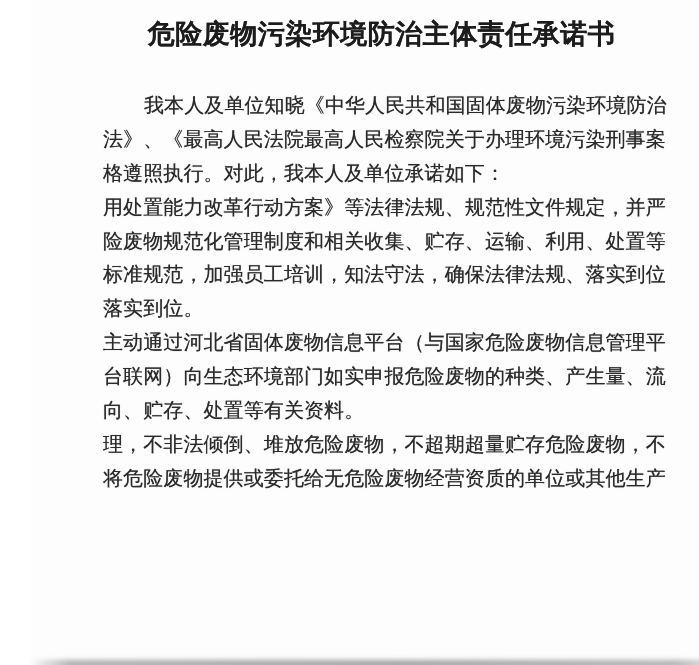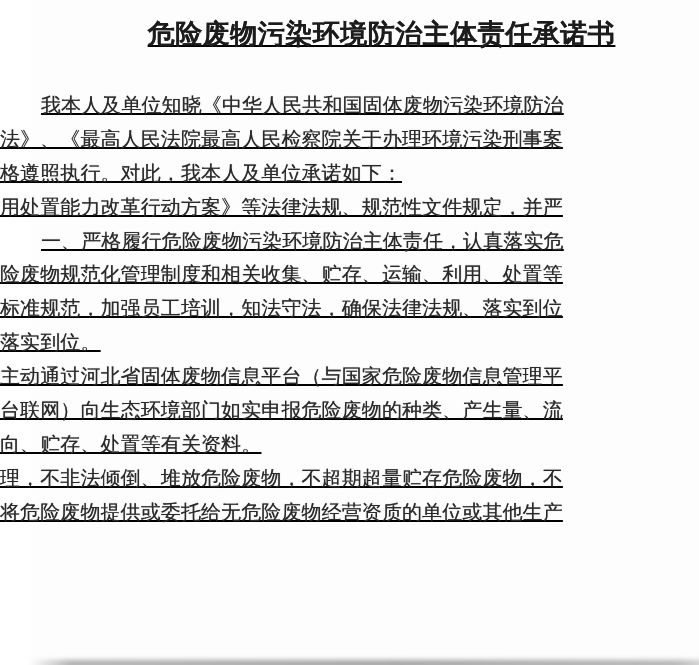--- a/index.html
+++ b/index.html
@@ -6,37 +6,37 @@
   html, body {
     width: 699px; height: 665px;
     background: #fdfdfd;
     font-family: "Liberation Serif", "DejaVu Serif", serif;
   }
   .page {
     position: relative;
     width: 699px; height: 665px;
     overflow: hidden;
     background: linear-gradient(to right, #ffffff 0px, #ffffff 28px, #fdfdfd 34px, #fdfdfd 100%);
-    text-decoration: underline;
   }
   .page-title {
     margin-top: 16px;
     padding-left: 103px;
     padding-right: 39px;
     text-align: center;
     font-size: 27px;
     line-height: 36px;
     font-weight: bold;
     color: #1c1c1c;
     letter-spacing: 0.5px;
     text-shadow: 0 0 0.6px rgba(20,20,20,0.85);
     white-space: nowrap;
   }
   .doc-body {
     margin-top: 37px;
+    padding-left: 103px;
     padding-right: 30px;
     color: #2a2a2a;
   }
   .text-line {
     font-size: 20px;
     line-height: 33.9px;
     height: 33.9px;
     white-space: nowrap;
     letter-spacing: 0.1px;
     text-shadow: 0 0 0.7px rgba(42,42,42,0.75);
@@ -62,21 +62,20 @@
 
   <h1 class="page-title">危险废物污染环境防治主体责任承诺书</h1>
 
   <div class="doc-body">
 
     <div class="text-line indent">我本人及单位知晓《中华人民共和国固体废物污染环境防治</div>
     <div class="text-line">法》、《最高人民法院最高人民检察院关于办理环境污染刑事案</div>
     <div class="text-line">格遵照执行。对此，我本人及单位承诺如下：</div>
     <div class="text-line">用处置能力改革行动方案》等法律法规、规范性文件规定，并严</div>
 
-    <div class="text-line indent">一、严格履行危险废物污染环境防治主体责任，认真落实危</div>
     <div class="text-line">险废物规范化管理制度和相关收集、贮存、运输、利用、处置等</div>
     <div class="text-line">标准规范，加强员工培训，知法守法，确保法律法规、落实到位</div>
     <div class="text-line">落实到位。</div>
 
     <div class="text-line">主动通过河北省固体废物信息平台（与国家危险废物信息管理平</div>
     <div class="text-line">台联网）向生态环境部门如实申报危险废物的种类、产生量、流</div>
     <div class="text-line">向、贮存、处置等有关资料。</div>
 
     <div class="text-line">理，不非法倾倒、堆放危险废物，不超期超量贮存危险废物，不</div>
     <div class="text-line">将危险废物提供或委托给无危险废物经营资质的单位或其他生产</div>

